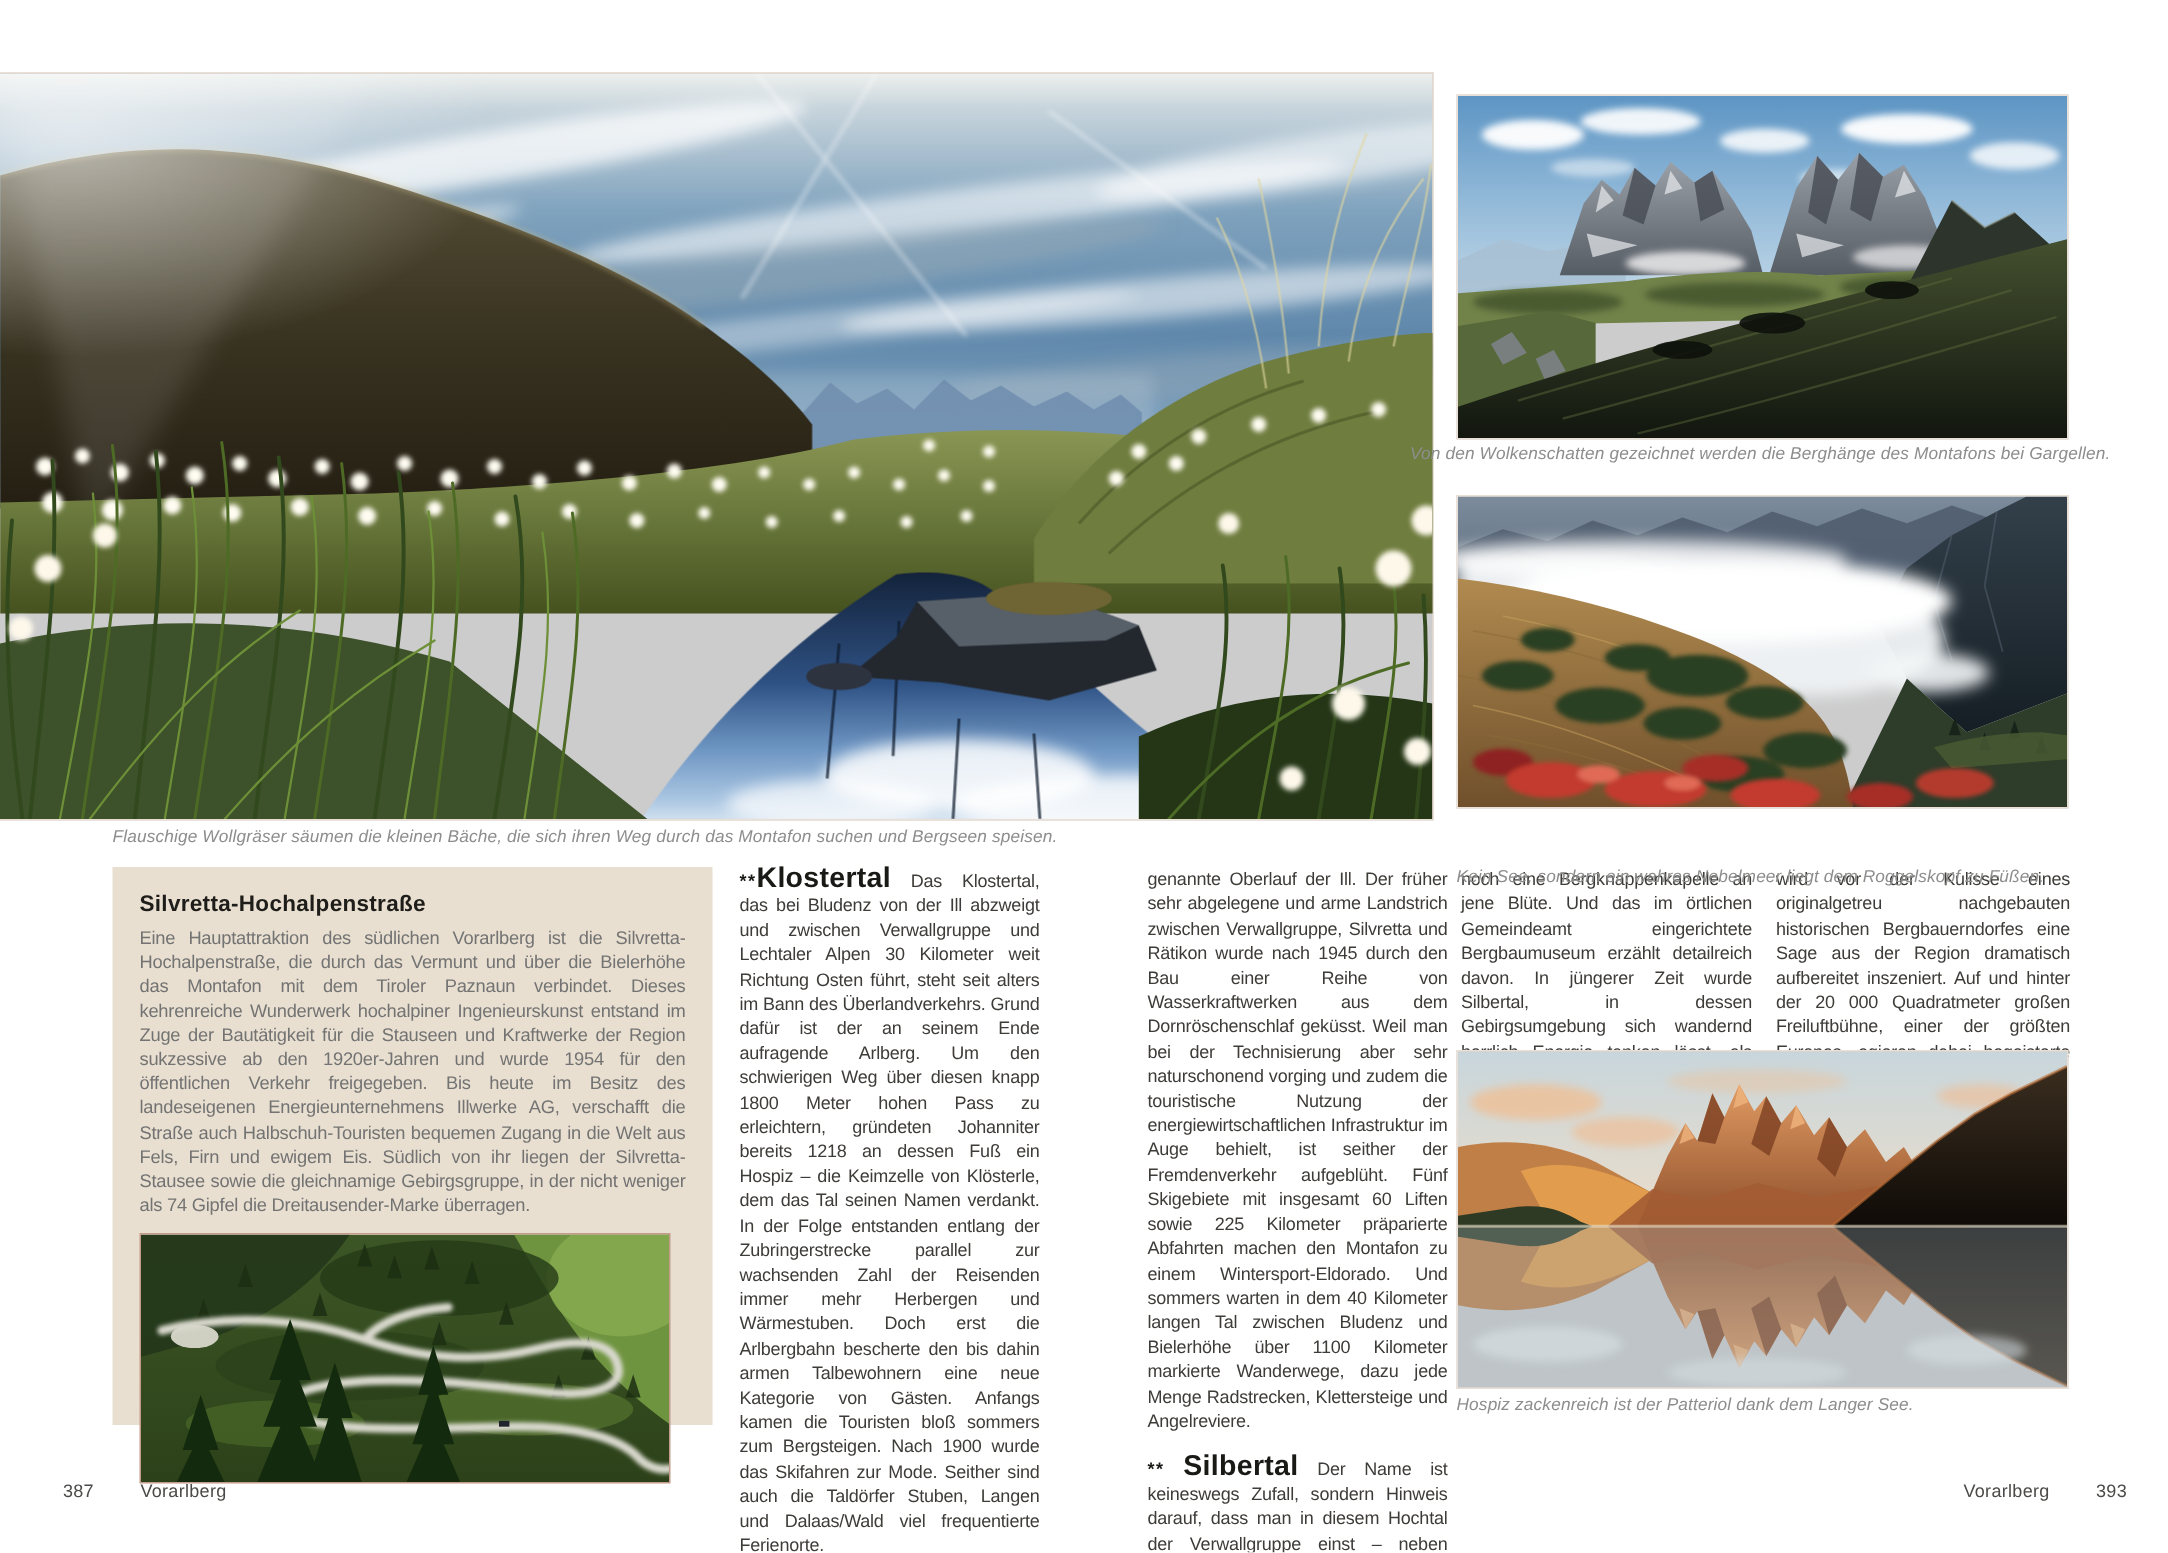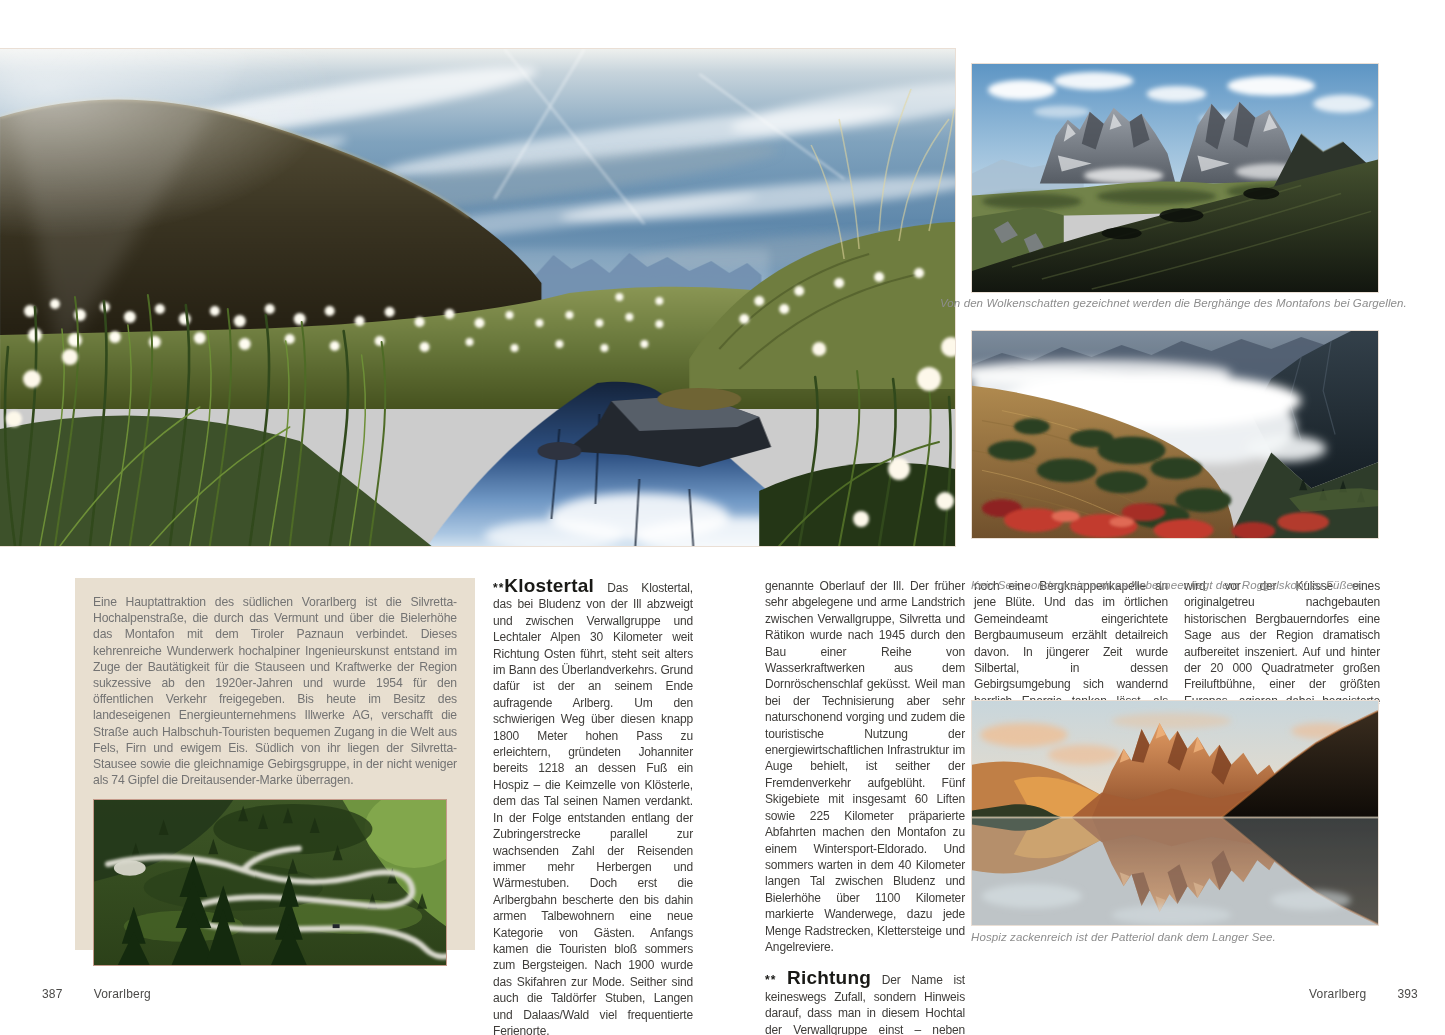--- a/index.html
+++ b/index.html
@@ -247,22 +247,24 @@
           <circle cx="820" cy="300" r="7"></circle>
         <circle cx="32" cy="330" r="9"></circle>
           <circle cx="70" cy="308" r="8"></circle>
           <circle cx="14" cy="370" r="8"></circle>
       </g>
 
       <rect x="0" y="0" width="956" height="497" fill="url(#hGlare)"></rect>
     </svg>
   </div>
 
+  <div class="caption" style="left:75px;top:552px;">Flauschige Wollgräser säumen die kleinen Bäche, die sich ihren Weg durch das Montafon suchen und Bergseen speisen.</div>
 
   <div class="infobox">
+    <h2>Silvretta-Hochalpenstraße</h2>
     <p class="box-body">Eine Hauptattraktion des südlichen Vorarlberg ist die Silvretta-Hochalpenstraße, die durch das Vermunt und über die Bielerhöhe das Montafon mit dem Tiroler Paznaun verbindet. Dieses kehrenreiche Wunderwerk hochalpiner Ingenieurskunst entstand im Zuge der Bautätigkeit für die Stauseen und Kraftwerke der Region sukzessive ab den 1920er-Jahren und wurde 1954 für den öffentlichen Verkehr freigegeben. Bis heute im Besitz des landeseigenen Energieunternehmens Illwerke AG, verschafft die Straße auch Halbschuh-Touristen bequemen Zugang in die Welt aus Fels, Firn und ewigem Eis. Südlich von ihr liegen der Silvretta-Stausee sowie die gleichnamige Gebirgsgruppe, in der nicht weniger als 74 Gipfel die Dreitausender-Marke überragen.</p>
     <div class="box-photo">
       <svg viewBox="0 0 354 170" preserveAspectRatio="none">
         <defs>
           <linearGradient id="rBg" x1="0" y1="0" x2="0" y2="1">
             <stop offset="0" stop-color="#3d5626"></stop>
               <stop offset="1" stop-color="#2c4119"></stop>
           </linearGradient>
           <filter id="rb2" x="-40%" y="-40%" width="180%" height="180%">
               <feGaussianBlur stdDeviation="1.4"></feGaussianBlur>
@@ -314,21 +316,21 @@
     </div>
   </div>
 
   <div class="col" style="left:493px;width:200px;height:382px;">
     <p><span class="stars">**</span><span class="lead">Klostertal</span><span> Das Klostertal, das bei Bludenz von der Ill abzweigt und zwischen Verwallgruppe und Lechtaler Alpen 30 Kilometer weit Richtung Osten führt, steht seit alters im Bann des Überlandverkehrs. Grund dafür ist der an seinem Ende aufragende Arlberg. Um den schwierigen Weg über diesen knapp 1800 Meter hohen Pass zu erleichtern, gründeten Johanniter bereits 1218 an dessen Fuß ein Hospiz – die Keimzelle von Klösterle, dem das Tal seinen Namen verdankt. In der Folge entstanden entlang der Zubringerstrecke parallel zur wachsenden Zahl der Reisenden immer mehr Herbergen und Wärmestuben. Doch erst die Arlbergbahn bescherte den bis dahin armen Talbewohnern eine neue Kategorie von Gästen. Anfangs kamen die Touristen bloß sommers zum Bergsteigen. Nach 1900 wurde das Skifahren zur Mode. Seither sind auch die Taldörfer Stuben, Langen und Dalaas/Wald viel frequentierte Ferienorte.</span></p>
 
   </div>
 
   <div class="col" style="left:765px;width:200px;height:382px;">
     <p>genannte Oberlauf der Ill. Der früher sehr abgelegene und arme Landstrich zwischen Verwallgruppe, Silvretta und Rätikon wurde nach 1945 durch den Bau einer Reihe von Wasserkraftwerken aus dem Dornröschenschlaf geküsst. Weil man bei der Technisierung aber sehr naturschonend vorging und zudem die touristische Nutzung der energiewirtschaftlichen Infrastruktur im Auge behielt, ist seither der Fremdenverkehr aufgeblüht. Fünf Skigebiete mit insgesamt 60 Liften sowie 225 Kilometer präparierte Abfahrten machen den Montafon zu einem Wintersport-Eldorado. Und sommers warten in dem 40 Kilometer langen Tal zwischen Bludenz und Bielerhöhe über 1100 Kilometer markierte Wanderwege, dazu jede Menge Radstrecken, Klettersteige und Angelreviere.</p>
-    <p><span class="stars">**</span> <span class="lead">Richtung</span><span> Der Name ist keineswegs Zufall, sondern Hinweis darauf, dass man in diesem Hochtal der Verwallgruppe einst – neben Kupfer und Eisen – intensiv das weißlich glänzende Edelmetall geschürft hat. Auf dem Kristberg, der das Montafon vom Klostertal trennt, erinnert</span></p>
+    <p><span class="stars">**</span> <span class="lead">Silbertal</span><span> Der Name ist keineswegs Zufall, sondern Hinweis darauf, dass man in diesem Hochtal der Verwallgruppe einst – neben Kupfer und Eisen – intensiv das weißlich glänzende Edelmetall geschürft hat. Auf dem Kristberg, der das Montafon vom Klostertal trennt, erinnert</span></p>
   </div>
 
   <div class="col" style="left:974px;width:194px;height:120px;">
     <p>noch eine Bergknappenkapelle an jene Blüte. Und das im örtlichen Gemeindeamt eingerichtete Bergbaumuseum erzählt detailreich davon. In jüngerer Zeit wurde Silbertal, in dessen Gebirgsumgebung sich wandernd herrlich Energie tanken lässt, als Schauplatz der Montafoner Sagenfestspiele bekannt. In jedem zweiten Sommer</p>
   </div>
 
   <div class="col" style="left:1184px;width:196px;height:120px;">
     <p>wird vor der Kulisse eines originalgetreu nachgebauten historischen Bergbauerndorfes eine Sage aus der Region dramatisch aufbereitet inszeniert. Auf und hinter der 20 000 Quadratmeter großen Freiluftbühne, einer der größten Europas, agieren dabei begeisterte Laien aus der örtlichen Bevölkerung.</p>
   </div>
 

